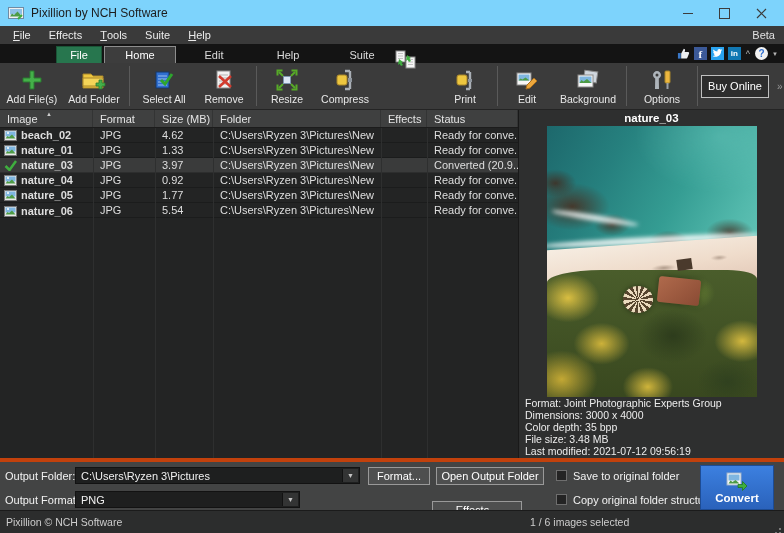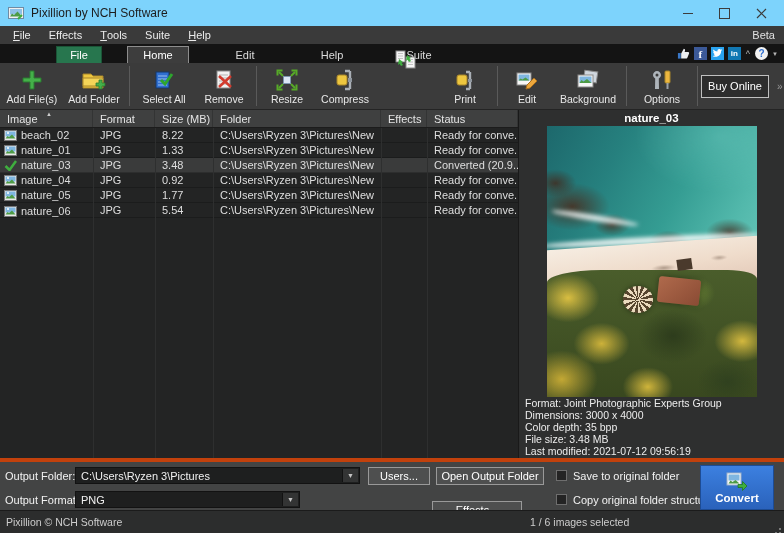--- a/index.html
+++ b/index.html
@@ -16,21 +16,21 @@
   .max-glyph{width:9px;height:9px;border:1px solid #3c3c3c;}
 
   
   .menubar{position:absolute;left:0;top:26px;width:100%;height:18px;background:#3a3a3a;display:flex;align-items:center;font-size:11px;color:#ebebeb;box-sizing:border-box;padding-left:4px;}
   .menu-item{padding:0 9px;height:100%;display:flex;align-items:center;}
   .menu-item .ul{text-decoration:underline;}
   .beta{margin-left:auto;padding-right:9px;color:#e0e0e0;}
 
   
   .tabbar{position:absolute;left:0;top:44px;width:100%;height:19px;background:#141414;display:flex;align-items:flex-end;box-sizing:border-box;}
-  .tab{width:62px;height:17px;display:flex;align-items:center;justify-content:center;font-size:11px;color:#dcdcdc;box-sizing:border-box;margin-right:2px;margin-left:23px;}
+  .tab{width:72px;height:17px;display:flex;align-items:center;justify-content:center;font-size:11px;color:#dcdcdc;box-sizing:border-box;margin-right:2px;}
   .tab.file{background:#27764e;border:1px solid #1b5537;border-bottom:none;color:#fff;margin-left:8px;width:46px;}
   .tab.active{background:#3d3d3d;border:1px solid #8d8d8d;border-bottom:none;color:#fff;}
   .tab-social{margin-left:auto;display:flex;align-items:center;gap:4px;padding-right:6px;height:100%;}
   .sq-icon{width:13px;height:13px;display:flex;align-items:center;justify-content:center;font-weight:bold;color:#fff;box-sizing:border-box;}
   .fb{background:#3b5998;font-family:"Liberation Serif",serif;font-size:11px;}
   .tw{background:#2aa3ef;}
   .li{background:#1178b3;font-size:8px;}
   .caret{color:#b5b5b5;font-size:9px;margin:0 1px;}
   .help-circle{width:13px;height:13px;border-radius:50%;background:#f2f2f2;color:#2f6fd0;font-size:10px;font-weight:bold;display:flex;align-items:center;justify-content:center;}
   .mini-arrow{color:#b5b5b5;font-size:6px;}
@@ -47,21 +47,21 @@
   
   .main{position:absolute;left:0;top:110px;width:784px;height:348px;}
   .table-area{position:absolute;left:0;top:0;width:518px;height:348px;background:#232424;overflow:hidden;}
   .thead{position:absolute;left:0;top:0;width:518px;height:18px;background:#3f4040;display:flex;border-bottom:1px solid #1c1c1c;box-sizing:border-box;}
   .th{font-size:11px;color:#e4e4e4;display:flex;align-items:center;padding-left:7px;box-sizing:border-box;border-right:1px solid #333434;position:relative;white-space:nowrap;overflow:hidden;}
   .sort-arrow{position:absolute;left:46px;top:1px;font-size:6px;color:#cfcfcf;}
   .tbody{position:absolute;left:0;top:18px;width:518px;}
   .trow{display:flex;height:15px;align-items:center;font-size:11px;color:#dedede;box-sizing:border-box;border-bottom:1px solid rgba(0,0,0,0.22);}
   .trow.selected{background:#3a3b3b;}
   .td{box-sizing:border-box;padding-left:7px;white-space:nowrap;overflow:hidden;height:100%;display:flex;align-items:center;}
-  .td.first{padding-left:4px;}
+  .td.first{padding-left:4px;font-weight:bold;}
   .td .row-icon{margin-right:4px;display:flex;flex:none;}
   .cline{position:absolute;top:18px;bottom:0;width:1px;background:#2e2f2f;}
 
   
   .preview-panel{position:absolute;left:518px;top:0;width:266px;height:348px;background:#2e2f2f;border-left:1px solid #191919;box-sizing:border-box;}
   .pv-title{position:absolute;top:2px;left:0;width:100%;text-align:center;font-size:11.5px;font-weight:bold;color:#ffffff;}
   .pv-image{position:absolute;left:28px;top:16px;width:210px;height:271px;overflow:hidden;background:#2a7f7d;}
   .pv-ocean{position:absolute;left:0;top:0;width:100%;height:48%;
     background:
       radial-gradient(55px 35px at 12% 62%, rgba(70,53,40,.95), rgba(70,53,40,0) 68%),
@@ -336,21 +336,21 @@
                 <svg width="13" height="11" viewBox="0 0 13 11">
                   <rect x="0.5" y="0.5" width="12" height="10" fill="#e8e8e8" stroke="#777"></rect>
                   <rect x="1.5" y="1.5" width="10" height="5" fill="#7fb6e0"></rect>
                   <path d="M1.5 8.5h10L8 4.5 5 7 3.5 6z" fill="#4d9b46"></path>
                   <circle cx="4" cy="3" r="1" fill="#fff"></circle>
                 </svg>
               </span>
               <span>beach_02</span>
             </span>
             <span class="td" style="width: 62px;">JPG</span>
-            <span class="td" style="width: 58px;">8.22</span>
+            <span class="td" style="width: 58px;">4.62</span>
             <span class="td" style="width: 168px;">C:\Users\Ryzen 3\Pictures\New</span>
             <span class="td" style="width: 46px;"></span>
             <span class="td" style="width: 91px;">Ready for conve...</span>
           </div>
           <div class="trow">
             <span class="td first" style="width: 93px;">
               <span class="row-icon">
                 <svg width="13" height="11" viewBox="0 0 13 11">
                   <rect x="0.5" y="0.5" width="12" height="10" fill="#e8e8e8" stroke="#777"></rect>
                   <rect x="1.5" y="1.5" width="10" height="5" fill="#7fb6e0"></rect>
@@ -369,21 +369,21 @@
           <div class="trow selected">
             <span class="td first" style="width: 93px;">
               <span class="row-icon">
                 <svg width="13" height="11" viewBox="0 0 13 11">
                   <path d="M1.5 6l4 4L12 1" stroke="#3fae3f" stroke-width="2.5" fill="none"></path>
                 </svg>
               </span>
               <span>nature_03</span>
             </span>
             <span class="td" style="width: 62px;">JPG</span>
-            <span class="td" style="width: 58px;">3.48</span>
+            <span class="td" style="width: 58px;">3.97</span>
             <span class="td" style="width: 168px;">C:\Users\Ryzen 3\Pictures\New</span>
             <span class="td" style="width: 46px;"></span>
             <span class="td" style="width: 91px;">Converted (20.9...</span>
           </div>
           <div class="trow">
             <span class="td first" style="width: 93px;">
               <span class="row-icon">
                 <svg width="13" height="11" viewBox="0 0 13 11">
                   <rect x="0.5" y="0.5" width="12" height="10" fill="#e8e8e8" stroke="#777"></rect>
                   <rect x="1.5" y="1.5" width="10" height="5" fill="#7fb6e0"></rect>
@@ -460,21 +460,21 @@
         </div>
     </div>
   </div>
 
   <div class="bottom-panel">
     <span class="bp-label" style="left:5px;top:8px;">Output Folder:</span>
     <span class="combo" style="left:75px;top:5px;width:285px;height:17px;">
       <span>C:\Users\Ryzen 3\Pictures</span>
       <span class="combo-arrow">▼</span>
     </span>
-    <span class="btn" style="left:368px;top:5px;width:62px;height:18px;">Users...</span>
+    <span class="btn" style="left:368px;top:5px;width:62px;height:18px;">Format...</span>
     <span class="btn" style="left:436px;top:5px;width:108px;height:18px;">Open Output Folder</span>
     <span class="chk" style="left:556px;top:8px;"></span>
     <span class="bp-label" style="left:573px;top:8px;">Save to original folder</span>
 
     <span class="bp-label" style="left:5px;top:32px;">Output Format:</span>
     <span class="combo" style="left:75px;top:29px;width:225px;height:17px;">
       <span>PNG</span>
       <span class="combo-arrow">▼</span>
     </span>
     <span class="btn" style="left:432px;top:29px;width:90px;height:18px;margin-top:10px;">Effects...</span>

